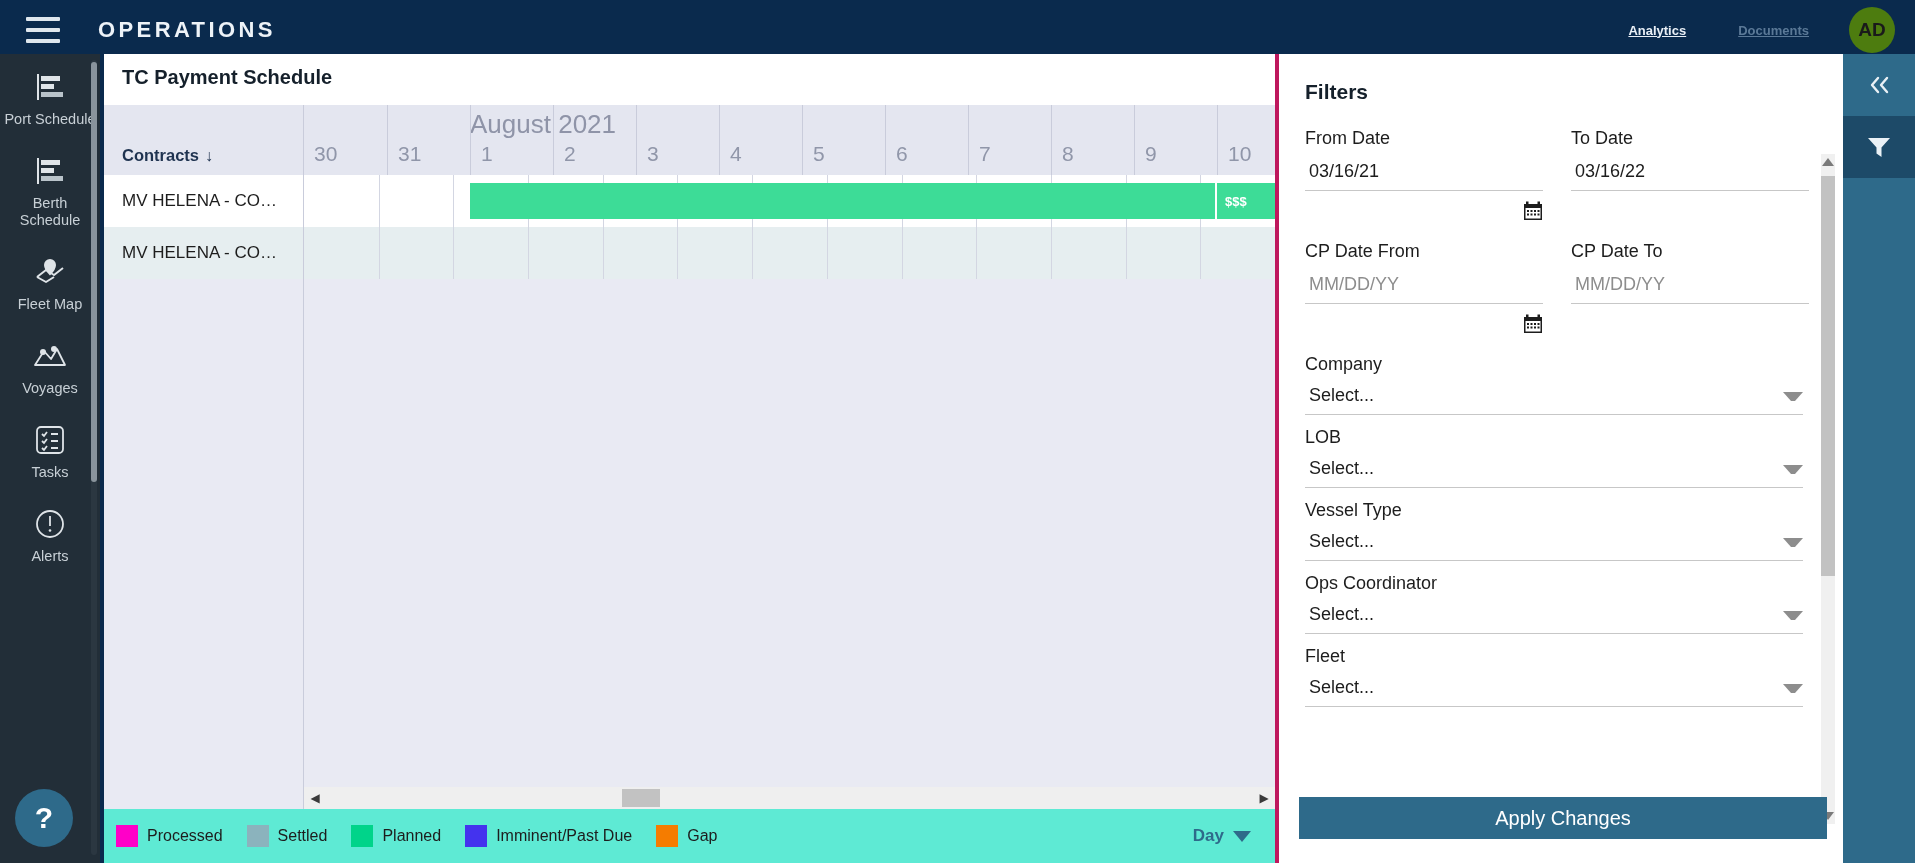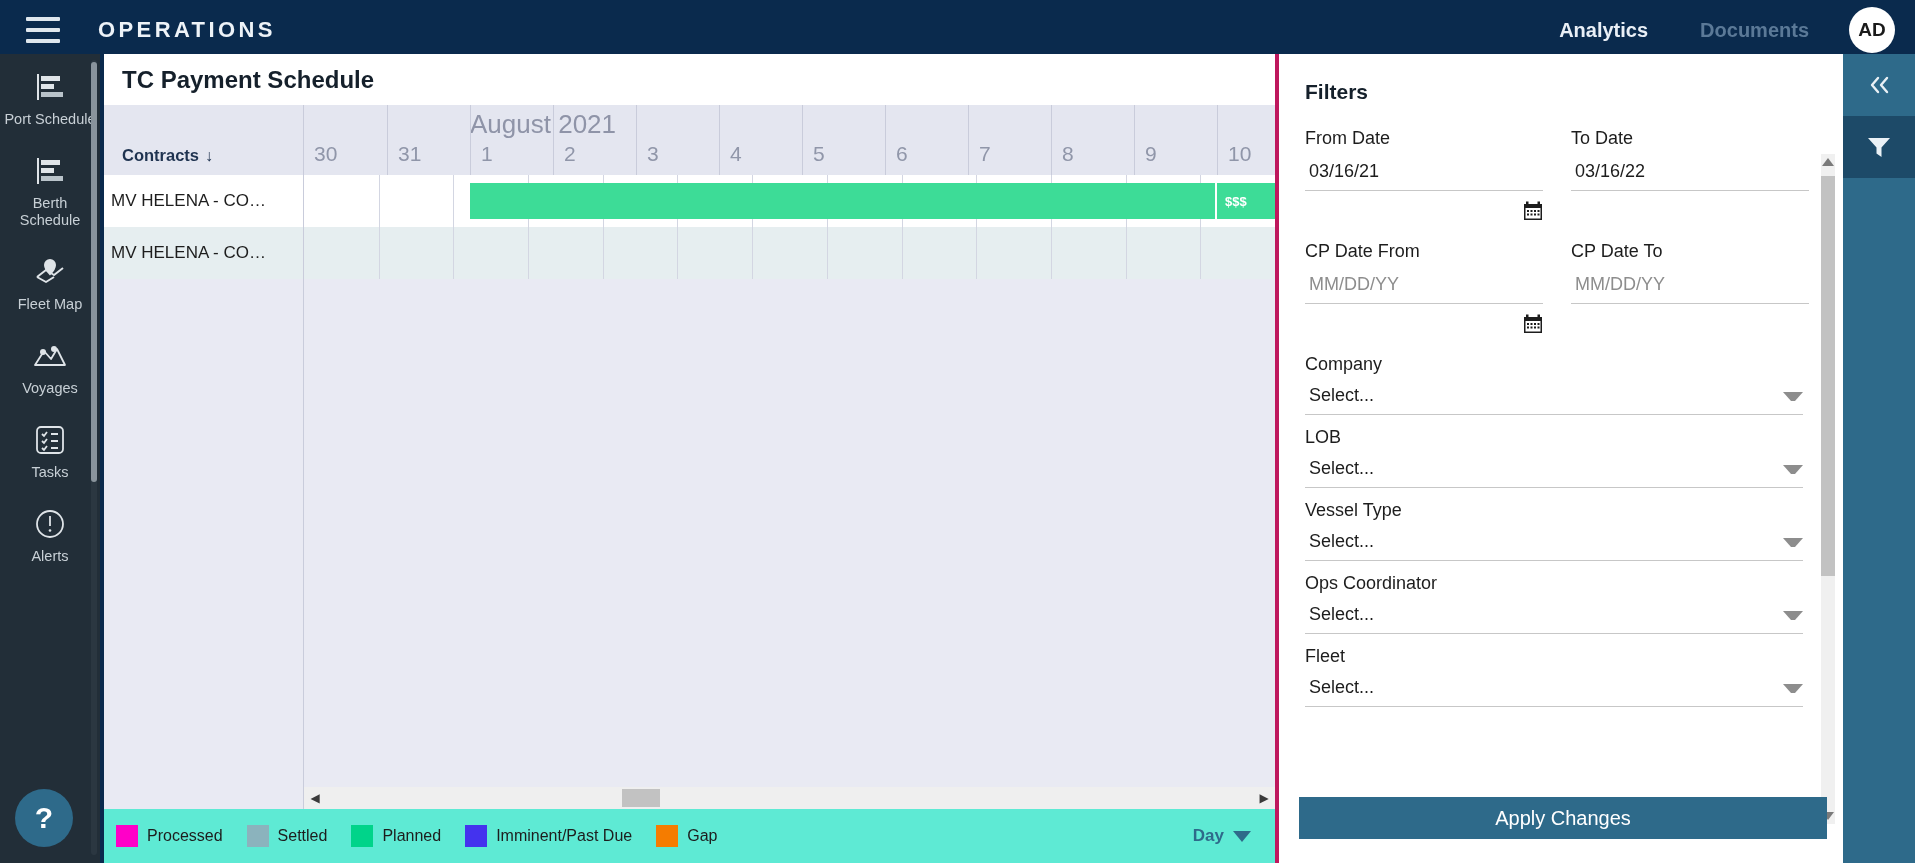--- a/index.html
+++ b/index.html
@@ -22,26 +22,26 @@
     display: flex; flex-direction: column; justify-content: space-between;
     cursor: pointer;
   }
   .hamburger i { display: block; height: 4px; background: #dfe7ee; border-radius: 1px; width: 100%; }
   .brand {
     margin-left: 38px; color: #eef3f8; font-size: 22px; font-weight: bold;
     letter-spacing: 3.4px;
   }
   .topnav { margin-left: auto; display: flex; align-items: center; height: 100%; }
   .topnav-item {
-    font-size: 20px; font-weight: bold; color: #e9eff6; padding: 0 26px; cursor: pointer;
+    font-size: 13px; font-weight: bold; color: #e9eff6; padding: 0 26px; cursor: pointer; text-decoration: underline;
   }
   .topnav-item.inactive { color: #5b7997; }
   .avatar {
     width: 46px; height: 46px; border-radius: 50%;
-    background: #ffffff; color: #1a1a1a;
+    background: #4d7c0f; color: #1a1a1a;
     font-size: 19px; font-weight: bold;
     display: flex; align-items: center; justify-content: center;
     margin-right: 20px; margin-left: 14px; cursor: pointer;
   }
 
   
   .sidebar {
     position: absolute; left: 0; top: 54px; width: 100px; height: 809px;
     background: #222e38;
     overflow: hidden;
@@ -70,21 +70,21 @@
     display: flex; align-items: center; justify-content: center; cursor: pointer;
   }
 
   
   .main {
     position: absolute; left: 100px; top: 54px;
     width: 1175px; height: 809px; background: #ffffff;
     border-left: 4px solid #0a2a4d;
   }
   .panel-title {
-    padding: 12px 0 10px 18px; font-size: 24px; font-weight: bold; color: #15202b;
+    padding: 12px 0 10px 18px; font-size: 20px; font-weight: bold; color: #15202b;
   }
   .gantt {
     position: absolute; left: 0; top: 51px; width: 1171px; height: 704px;
     background: #e9eaf3;
   }
   .gantt-head { display: flex; height: 70px; background: #e4e6f0; }
   .gantt-head-left {
     width: 200px; min-width: 200px; border-right: 1px solid #c9ccdb;
     display: flex; align-items: flex-end; padding: 0 0 10px 18px;
   }
@@ -102,21 +102,21 @@
   .day-col:first-child { border-left: none; }
   .day-num {
     position: absolute; left: 10px; bottom: 9px; font-size: 21px; color: #9096a9;
   }
   .gantt-body { position: relative; height: 634px; }
   .row {
     display: flex; height: 52px; position: relative;
   }
   .row-label {
     width: 200px; min-width: 200px; border-right: 1px solid #c9ccdb;
-    display: flex; align-items: center; padding-left: 7px;
+    display: flex; align-items: center; padding-left: 18px;
     font-size: 17px; color: #1d1d1d; background: #ffffff;
   }
   .row.alt .row-label { background: #e6eef0; }
   .row-track { flex: 1; position: relative; overflow: hidden; }
   .row.alt .row-track { background: #e6eef0; }
   .row.plain .row-track { background: #ffffff; }
   .grid-lines { position: absolute; inset: 0; display: flex; }
   .grid-cell { width: 83px; border-left: 1px solid #d3d6e2; }
   .grid-cell:first-child { border-left: none; }
   .bar {

